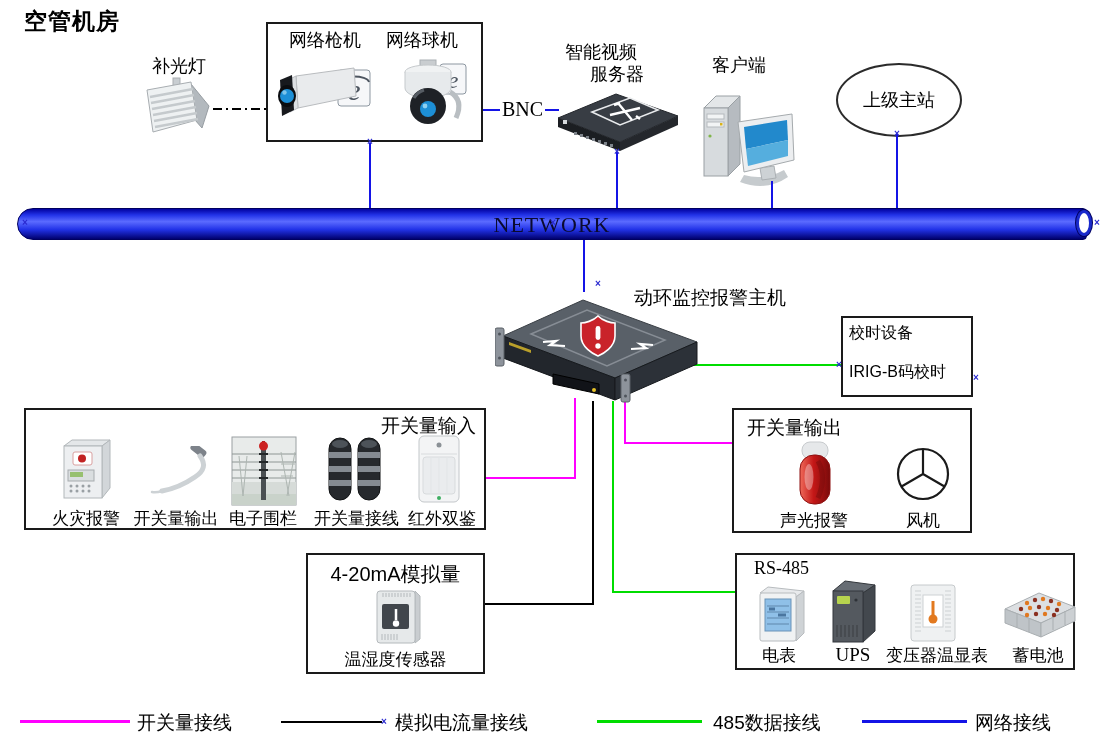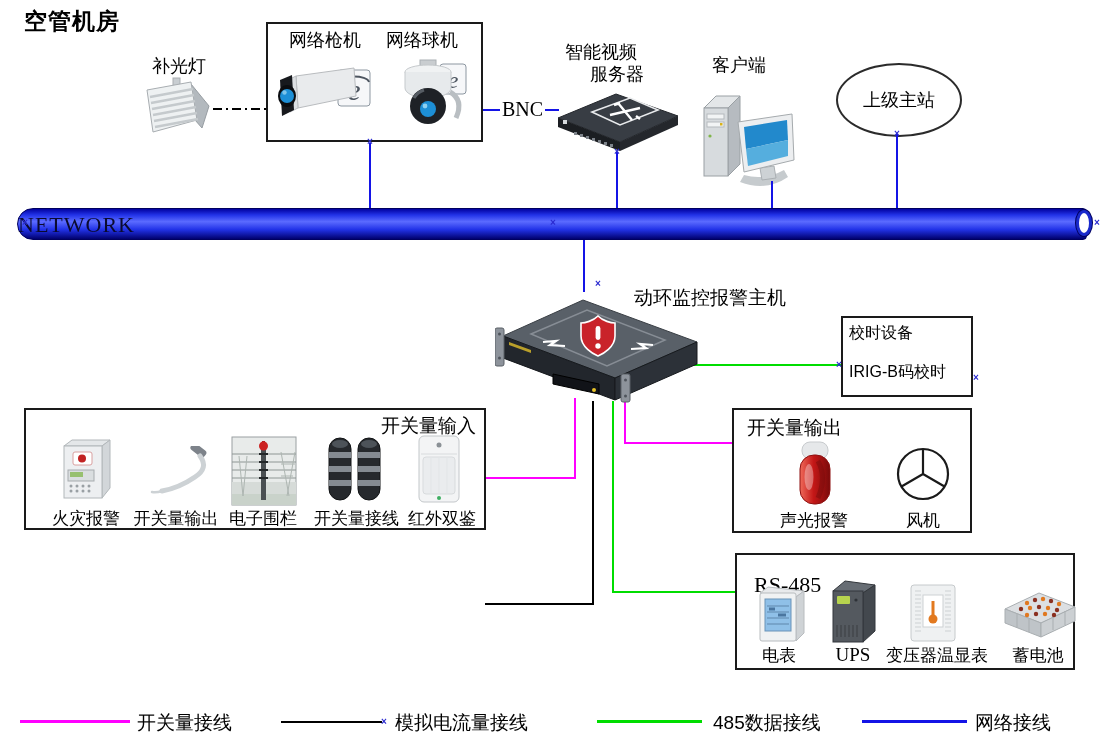--- a/index.html
+++ b/index.html
@@ -15,21 +15,21 @@
   .magenta{background:#ff00ff;}
   .green{background:#00dd00;}
   .black{background:#000;}
   .xmark{position:absolute;width:8px;height:8px;color:#2a2ad0;font-size:10px;line-height:8px;
          text-align:center;transform:translate(-4px,-4px);font-weight:bold;}
   .xmark::before{content:"\00D7";}
   
   #bus{position:absolute;left:17px;top:208px;width:1070px;height:32px;
        border-radius:16px 4px 4px 16px;border:1px solid #000060;box-sizing:border-box;
        background:linear-gradient(180deg,#0202a0 0%,#2233e8 20%,#5b6bff 42%,#2233e8 68%,#01016e 100%);}
-  #bus .bus-text{position:absolute;left:0;right:0;top:3px;text-align:left;
+  #bus .bus-text{position:absolute;left:0;right:0;top:3px;text-align:center;
        font-family:"Liberation Serif","DejaVu Serif",serif;font-size:22px;letter-spacing:1px;color:#0a0a30;}
   #bus-endcap{position:absolute;left:1076px;top:210px;width:16px;height:26px;border-radius:50%;
        background:#fff;border:3px solid #1a2acc;box-shadow:0 0 0 1px #000060;box-sizing:border-box;}
   .dashdot{position:absolute;height:2px;
        background:repeating-linear-gradient(90deg,#000 0 9px,transparent 9px 13px,#000 13px 15px,transparent 15px 19px);}
   .ellipse{position:absolute;border:2px solid #2b2b2b;border-radius:50%;background:#fff;
        display:flex;align-items:center;justify-content:center;}
   .bnc-chip{position:absolute;background:#fff;padding:0 2px;font-size:20px;}
   .box-title{position:absolute;font-size:19px;font-weight:500;}
   .item-lbl{position:absolute;font-size:17px;text-align:center;white-space:nowrap;}
@@ -297,23 +297,39 @@
 
     <div class="abs" style="left:161px;top:36px;">
       <svg width="56" height="56" viewBox="0 0 56 56">
         <circle cx="28" cy="28" r="25" fill="none" stroke="#1a1a1a" stroke-width="2.2"></circle>
         <path d="M28,28 V3 M28,28 L6.5,40.5 M28,28 L49.5,40.5" stroke="#1a1a1a" stroke-width="2.2"></path>
       </svg>
     </div>
     <div class="item-lbl" style="left:163px;top:99px;width:52px;">风机</div>
   </div>
 
+  <div class="box" style="left:306px;top:553px;width:179px;height:121px;">
+    <div class="box-title" style="left:0;top:6px;width:100%;text-align:center;font-size:20px;">4-20mA模拟量</div>
+
+    <div class="abs" style="left:64px;top:33px;">
+      <svg width="52" height="60" viewBox="0 0 52 60">
+        <polygon points="43,3 48,8 48,51 43,55" fill="#c9cdd0" stroke="#b4b9bc"></polygon>
+        <rect x="5" y="3" width="38" height="52" rx="3" fill="#e6e9ea" stroke="#b4b9bc"></rect>
+        <path d="M11,5 v4 M14,5 v4 M17,5 v4 M20,5 v4 M23,5 v4 M26,5 v4 M29,5 v4 M32,5 v4 M35,5 v4 M38,5 v4" stroke="#b4b9bc"></path>
+        <rect x="10" y="16" width="27" height="25" rx="2" fill="#41464c"></rect>
+        <line x1="24" y1="21" x2="24" y2="32" stroke="#fff" stroke-width="2.5"></line>
+        <circle cx="24" cy="35.5" r="3.2" fill="#fff"></circle>
+        <path d="M10,46 v6 M13,46 v6 M16,46 v6 M19,46 v6 M22,46 v6 M25,46 v6" stroke="#b4b9bc"></path>
+      </svg>
+    </div>
+    <div class="item-lbl" style="left:0;top:93px;width:100%;">温湿度传感器</div>
+  </div>
 
   <div class="box" style="left:735px;top:553px;width:340px;height:117px;">
-    <div class="box-title serif" style="left:17px;top:17px;font-size:22px;">RS-485</div>
+    <div class="box-title serif" style="left:17px;top:3px;font-size:18px;">RS-485</div>
 
     <div class="abs" style="left:17px;top:28px;">
       <svg width="52" height="60" viewBox="0 0 52 60">
         <polygon points="6,10 14,4 50,8 42,14" fill="#e8eaec" stroke="#b8bcbf"></polygon>
         <polygon points="42,14 50,8 50,50 42,58" fill="#cfd3d6" stroke="#b8bcbf"></polygon>
         <rect x="6" y="10" width="36" height="48" rx="2" fill="#f0f2f3" stroke="#b8bcbf"></rect>
         <rect x="11" y="16" width="26" height="32" fill="#8fc0e8" stroke="#6a93b8"></rect>
         <path d="M13,23 h22 M13,29 h22 M13,35 h22 M13,41 h22" stroke="#5e87ac" stroke-width="1"></path>
         <rect x="15" y="24.5" width="6" height="3" fill="#4a76a0"></rect>
           <rect x="24" y="30.5" width="8" height="3" fill="#4a76a0"></rect>

